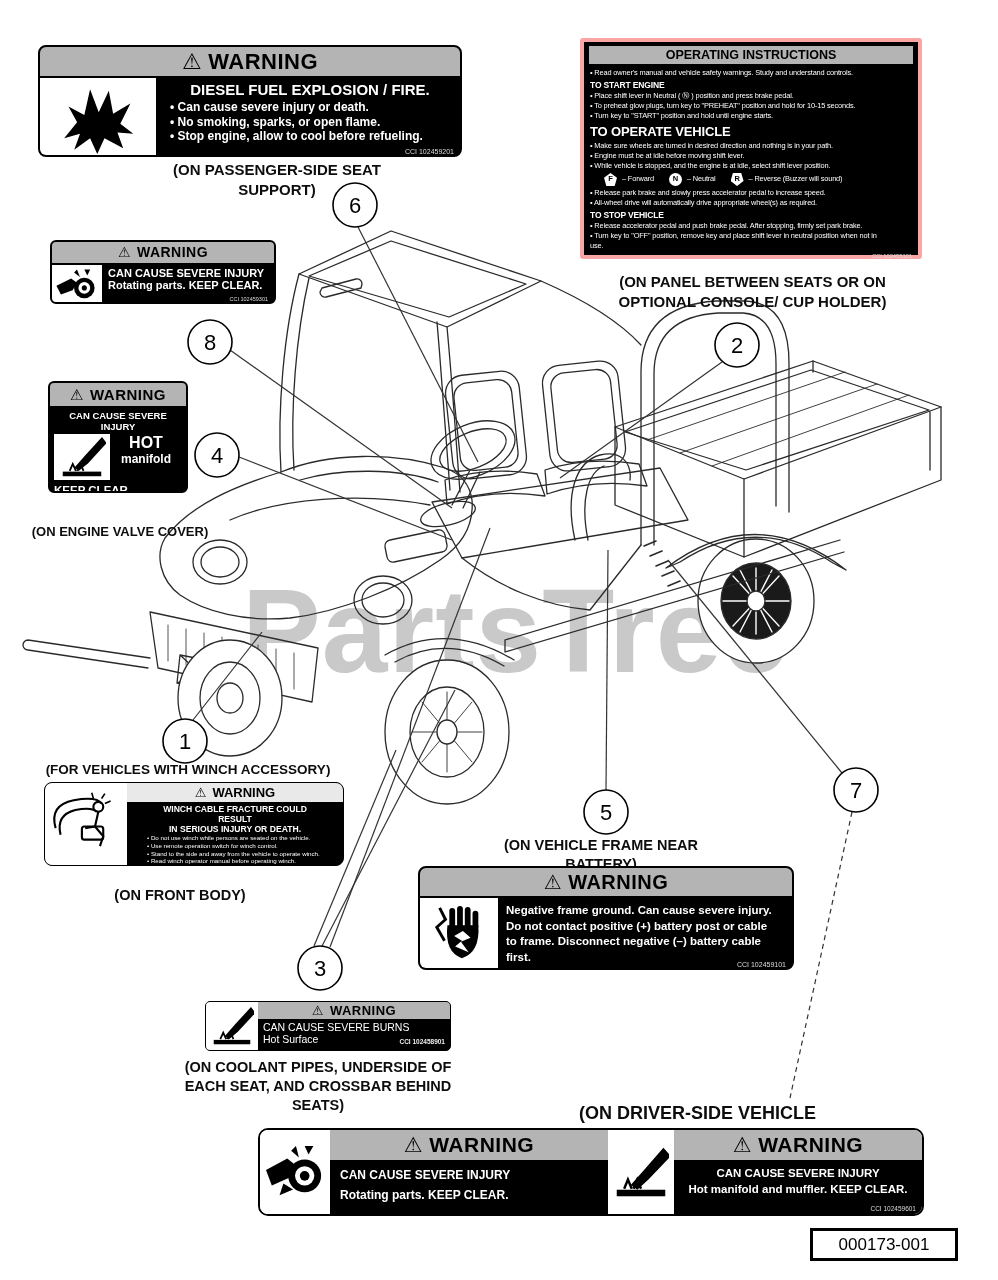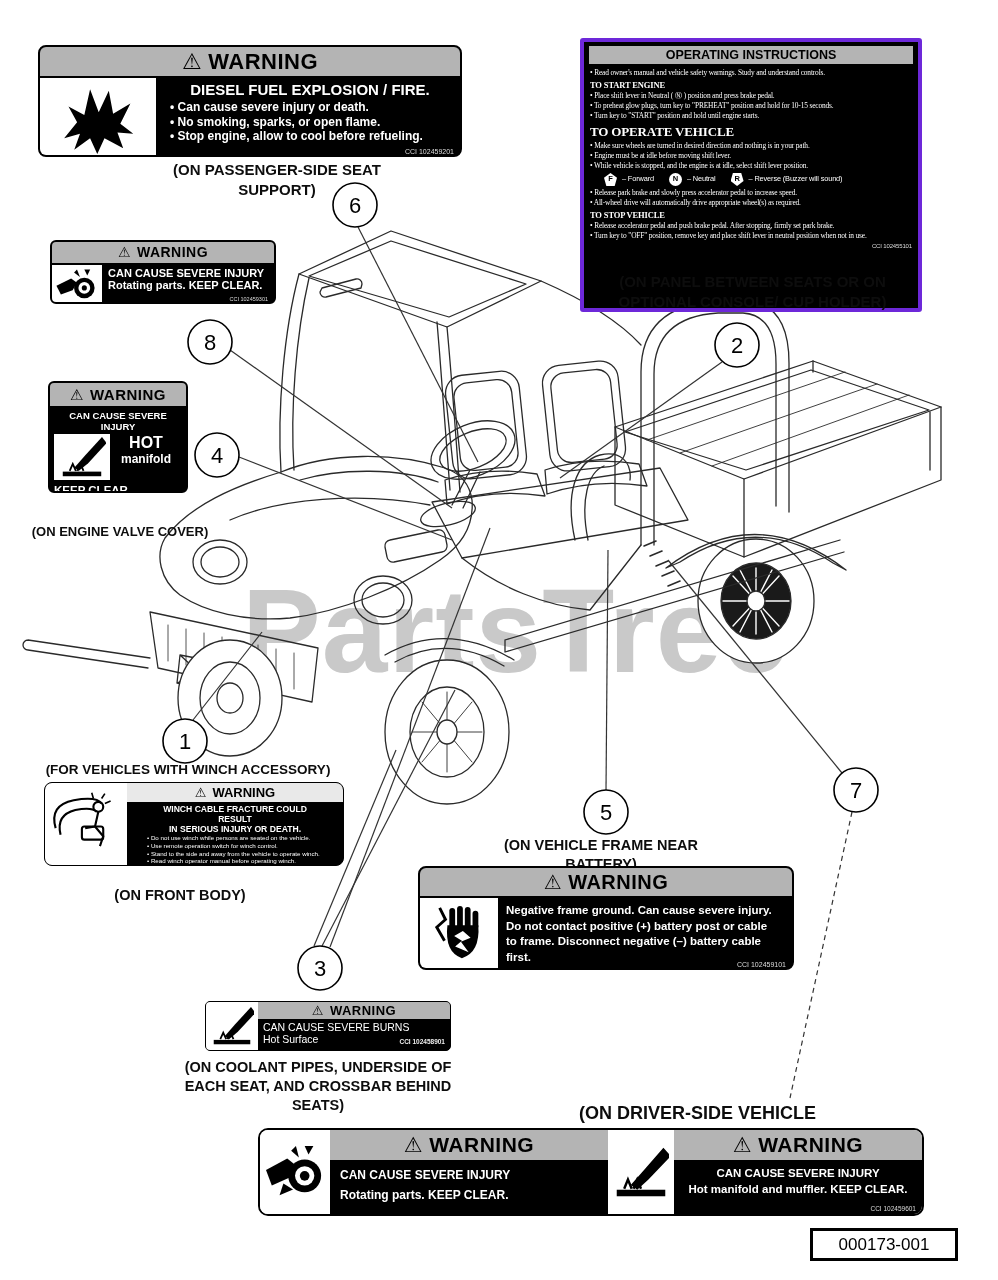--- a/index.html
+++ b/index.html
@@ -20,21 +20,21 @@
   .cci{position:absolute;right:6px;bottom:2px;font-size:7px;color:#ddd;}
   .b{font-weight:bold;}
   
   .sic{display:inline-flex;align-items:center;justify-content:center;width:13px;height:13px;
        background:#fff;color:#000;font-size:7.5px;font-weight:bold;flex:none;}
   .sic.f{clip-path:polygon(50% 0,100% 38%,82% 100%,18% 100%,0 38%);background:#fff;}
   .sic.n{border-radius:50%;}
   .sic.r{clip-path:polygon(18% 0,82% 0,100% 62%,50% 100%,0 62%);}
   .shiftrow{display:flex;align-items:center;gap:5px;margin:2px 0 2px 14px;}
   .shiftrow span.lbl{margin-right:10px;}
-  .opline{margin:0;padding:0;font-family:Liberation Serif, serif;}
+  .opline{margin:0;padding:0;}
   #pnbox{position:absolute;left:810px;top:1228px;width:142px;height:27px;border:3px solid #000;
          display:flex;align-items:center;justify-content:center;font-size:17px;z-index:2;
          background:#fff;}
 </style>
 </head>
 <body>
 
 <div id="page">
 
   <svg class="layer" width="998" height="1280" viewBox="0 0 998 1280">
@@ -181,22 +181,22 @@
         <div class="b" style="font-size:15px;text-align:center;margin-bottom:2px;">DIESEL FUEL EXPLOSION / FIRE.</div>
         <div class="b" style="font-size:12px;line-height:1.22;">• Can cause severe injury or death.</div>
         <div class="b" style="font-size:12px;line-height:1.22;">• No smoking, sparks, or open flame.</div>
         <div class="b" style="font-size:12px;line-height:1.22;">• Stop engine, allow to cool before refueling.</div>
         <div class="cci">CCI 102459201</div>
       </div>
     </div>
   </div>
   <div class="caption" style="left:157px;top:160px;width:240px;font-size:15px;">(ON PASSENGER-SIDE SEAT SUPPORT)</div>
 
-  <div style="position:absolute;left:580px;top:38px;width:342px;height:274px;background:#000;
-              border:4px solid #6d28d9;border-radius:3px;box-sizing:border-box;z-index:2;color:#fff;">
+  <div style="position:absolute;left:580px;top:38px;width:342px;height:221px;background:#000;
+              border:4px solid #fca5a5;border-radius:3px;box-sizing:border-box;z-index:2;color:#fff;">
     <div style="background:#b4b4b4;color:#000;font-weight:bold;font-size:12.5px;text-align:center;
                 margin:4px 5px 2px 5px;padding:2px 0;">OPERATING INSTRUCTIONS</div>
     <div style="padding:2px 6px 0 6px;font-size:7.4px;letter-spacing:-0.15px;line-height:1.35;">
       <div class="opline">• Read owner's manual and vehicle safety warnings. Study and understand controls.</div>
       <div class="opline b" style="font-size:8.5px;margin-top:2px;">TO START ENGINE</div>
       <div class="opline">• Place shift lever in Neutral ( Ⓝ ) position and press brake pedal.</div>
       <div class="opline">• To preheat glow plugs, turn key to "PREHEAT" position and hold for 10-15 seconds.</div>
       <div class="opline">• Turn key to "START" position and hold until engine starts.</div>
       <div class="opline b" style="font-size:13px;margin-top:2px;">TO OPERATE VEHICLE</div>
       <div class="opline">• Make sure wheels are turned in desired direction and nothing is in your path.</div>

